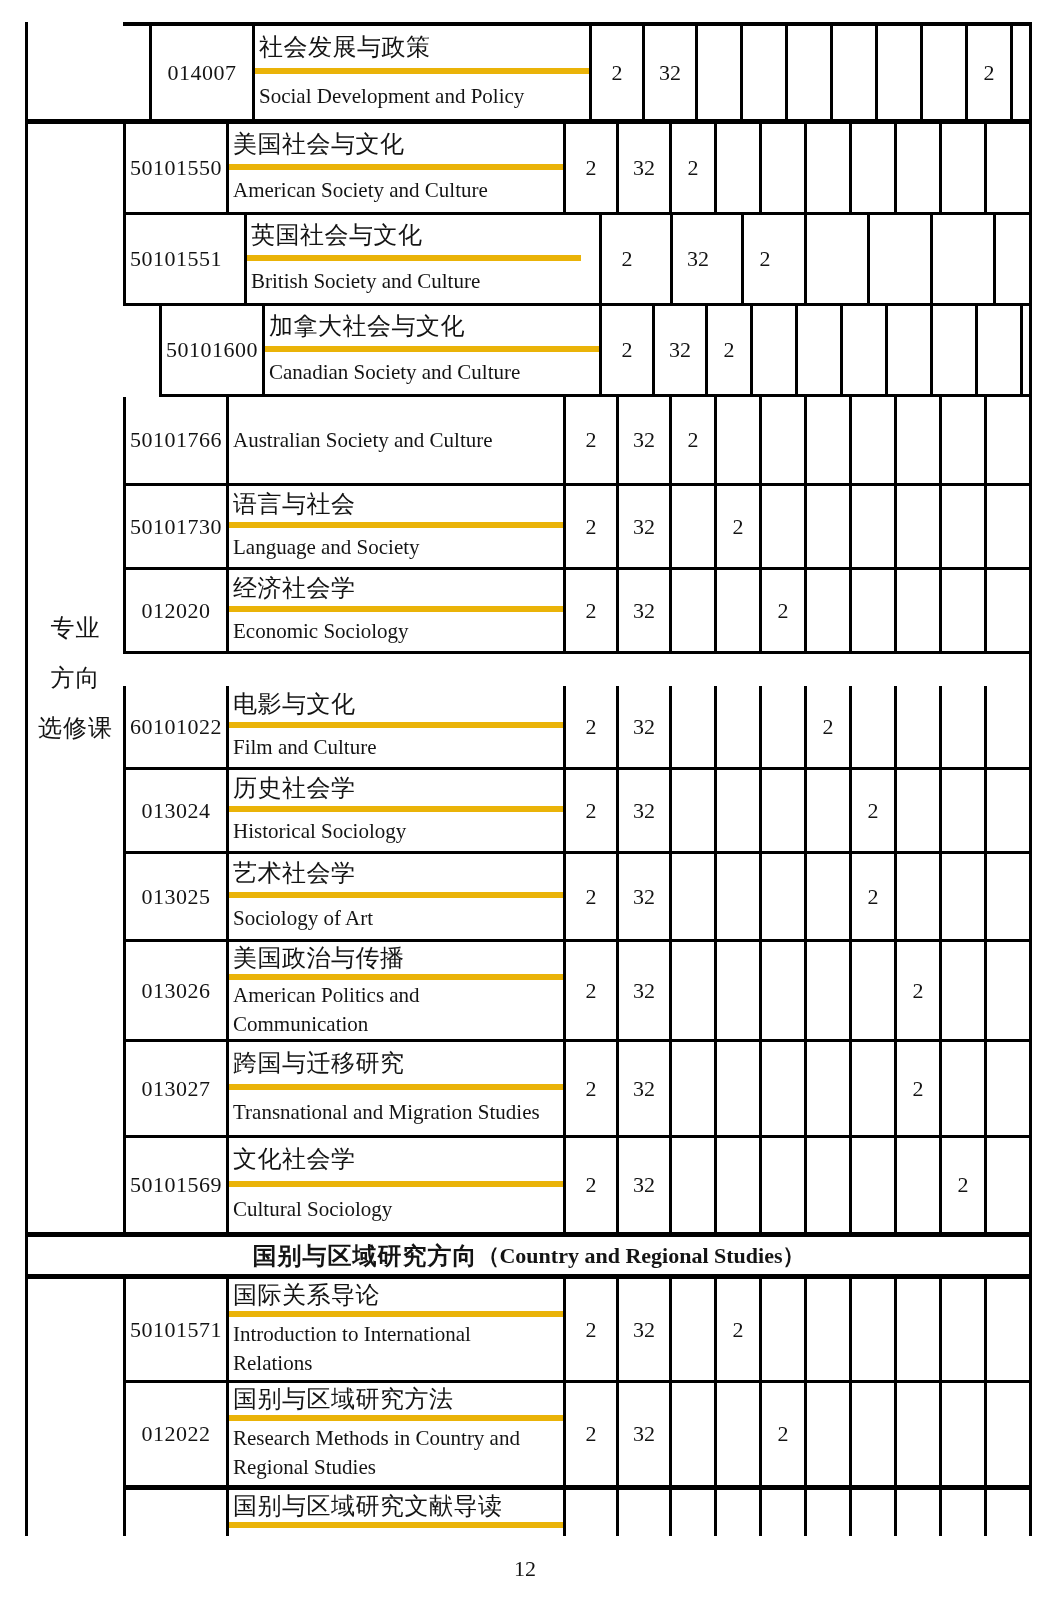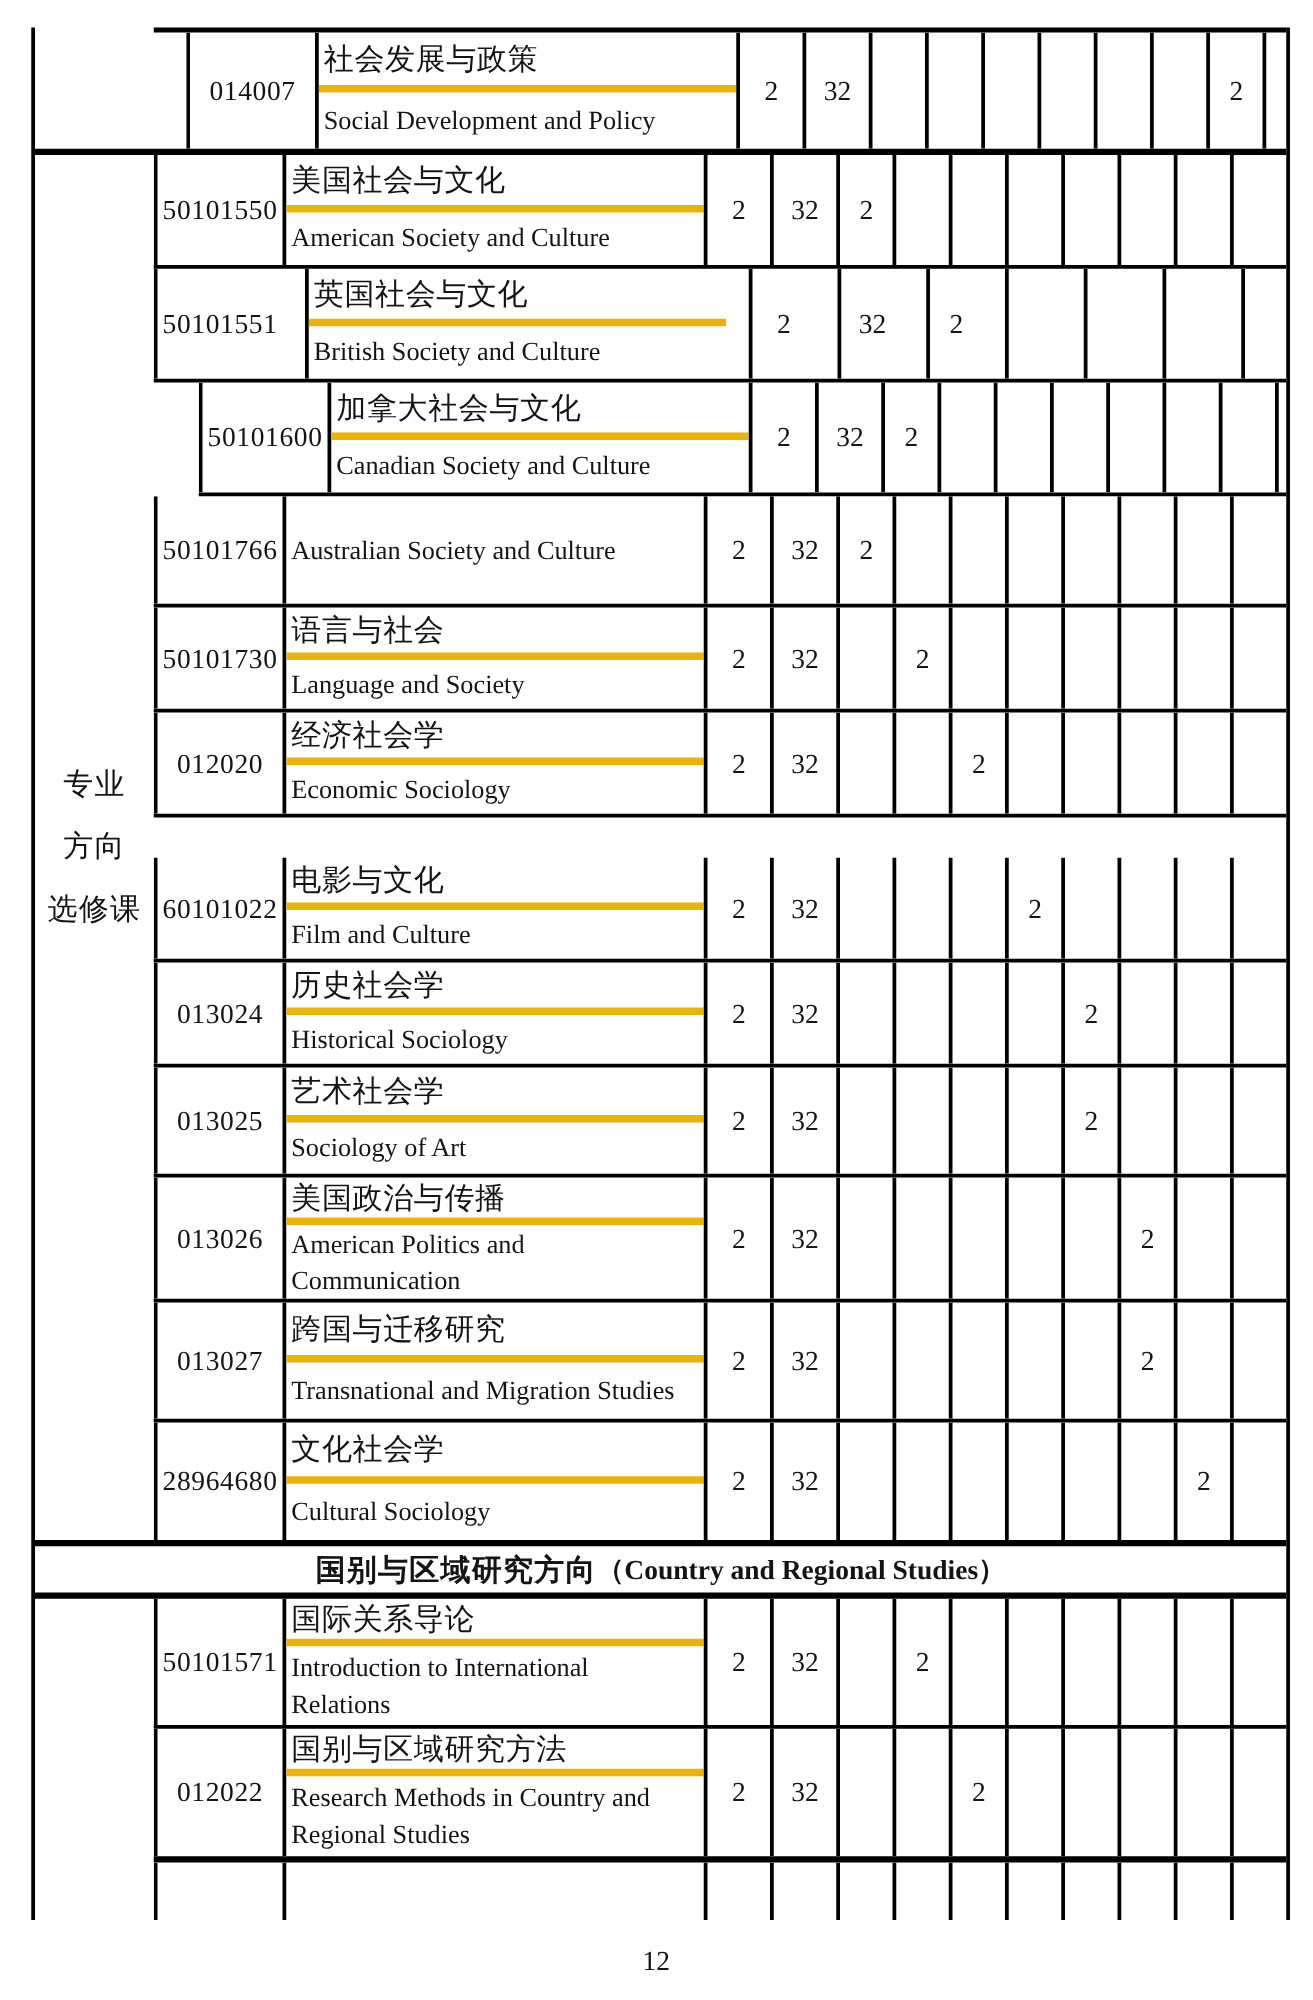--- a/index.html
+++ b/index.html
@@ -314,21 +314,21 @@
             <div class="cell sem"></div>
             <div class="cell sem"></div>
             <div class="cell sem"></div>
             <div class="cell sem"></div>
             <div class="cell sem">2</div>
             <div class="cell sem"></div>
             <div class="cell sem"></div>
           </div>
 
   <div class="row bb-none" style="height: 94px;">
-    <div class="cell code">28964680</div>
+    <div class="cell code">50101569</div>
     <div class="cell name">
       <div class="zh">文化社会学</div>
       <div class="en">Cultural Sociology</div>
     </div>
     <div class="cell num">2</div>
     <div class="cell num">32</div>
   <div class="cell sem"></div>
             <div class="cell sem"></div>
             <div class="cell sem"></div>
             <div class="cell sem"></div>
@@ -380,20 +380,21 @@
             <div class="cell sem"></div>
             <div class="cell sem"></div>
             <div class="cell sem"></div>
             <div class="cell sem"></div>
             <div class="cell sem"></div>
           </div>
 
   <div class="row partial bb-none" style="height: 46px;">
     <div class="cell code"></div>
     <div class="cell name">
+      <div class="zh">国别与区域研究文献导读</div>
       <div class="en"></div>
     </div>
     <div class="cell num"></div>
     <div class="cell num"></div>
   <div class="cell sem"></div>
             <div class="cell sem"></div>
             <div class="cell sem"></div>
             <div class="cell sem"></div>
             <div class="cell sem"></div>
             <div class="cell sem"></div>

